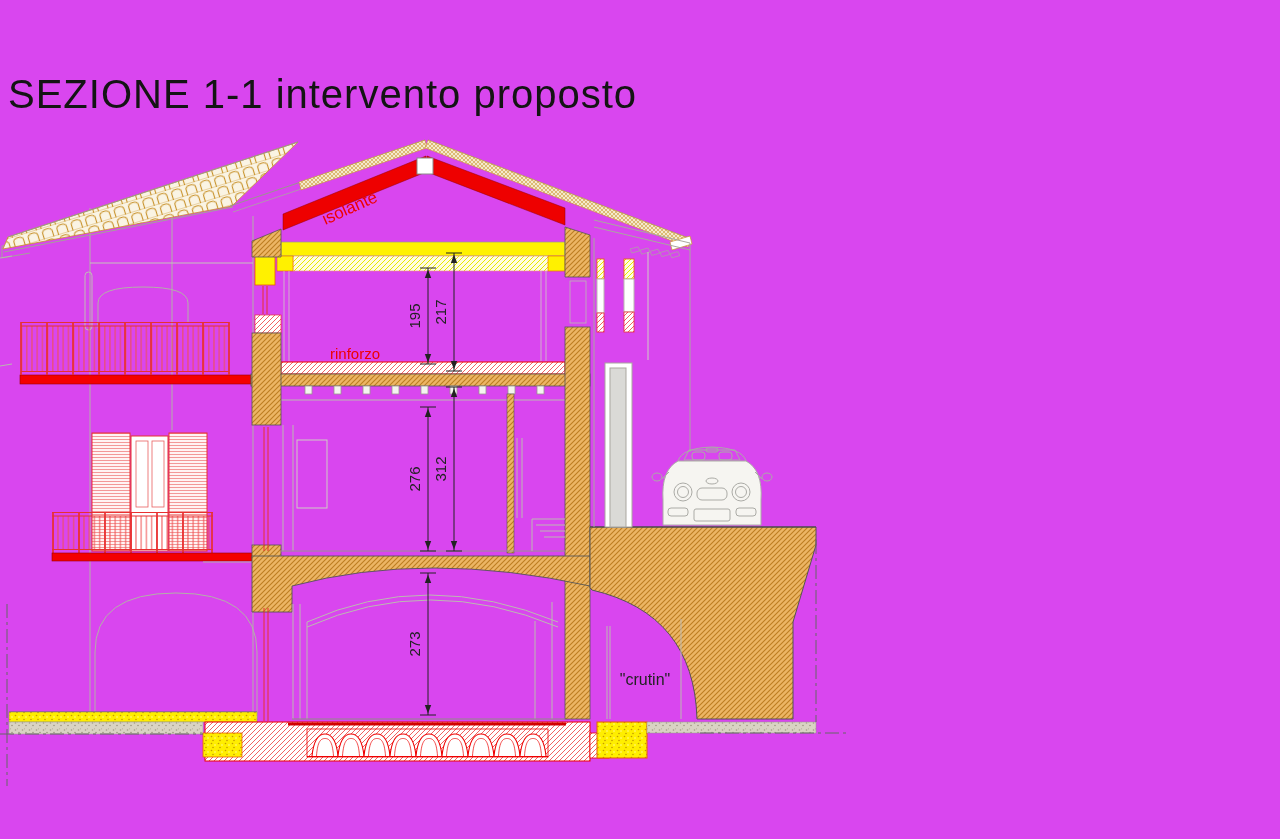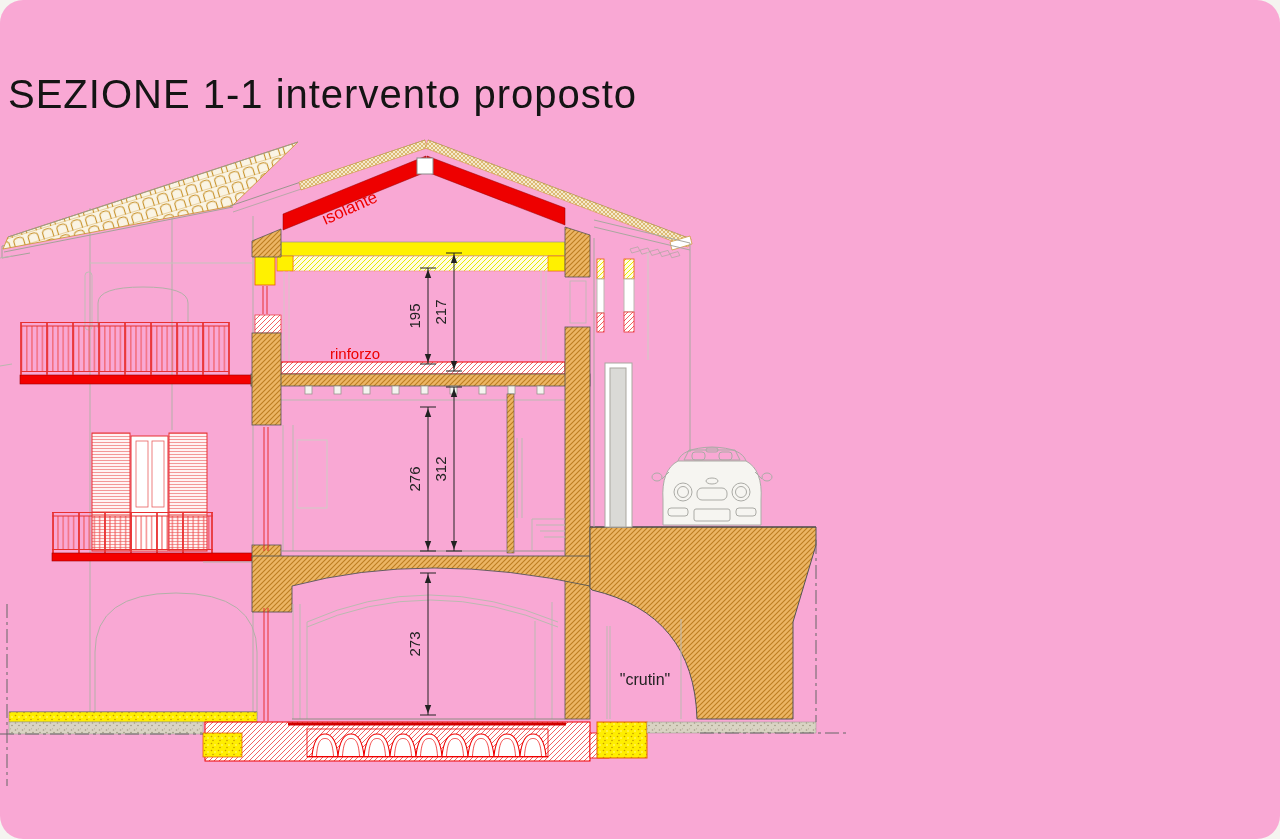--- a/index.html
+++ b/index.html
@@ -1,17 +1,17 @@
 <!DOCTYPE html>
 <html><head>
 <meta charset="utf-8">
 <style>
   html,body{margin:0;padding:0;background:#f5f4f0;}
-  #stage{position:relative;width:1280px;height:839px;background:#f9a8d4;overflow:hidden;
-         font-family:"Liberation Sans",sans-serif;border-radius:23px;}
+  #stage{position:relative;width:1280px;height:839px;background:#d946ef;overflow:hidden;
+         font-family:"Liberation Sans",sans-serif;}
   #title{position:absolute;left:8px;top:72px;margin:0;font-size:40px;font-weight:400;
          letter-spacing:1px;color:#141414;font-family:"Liberation Sans",sans-serif;}
   svg text{font-family:"Liberation Sans",sans-serif;}
 </style>
 </head>
 <body>
 
 <div id="stage">
   <h1 id="title">SEZIONE 1-1 intervento proposto</h1>
 

